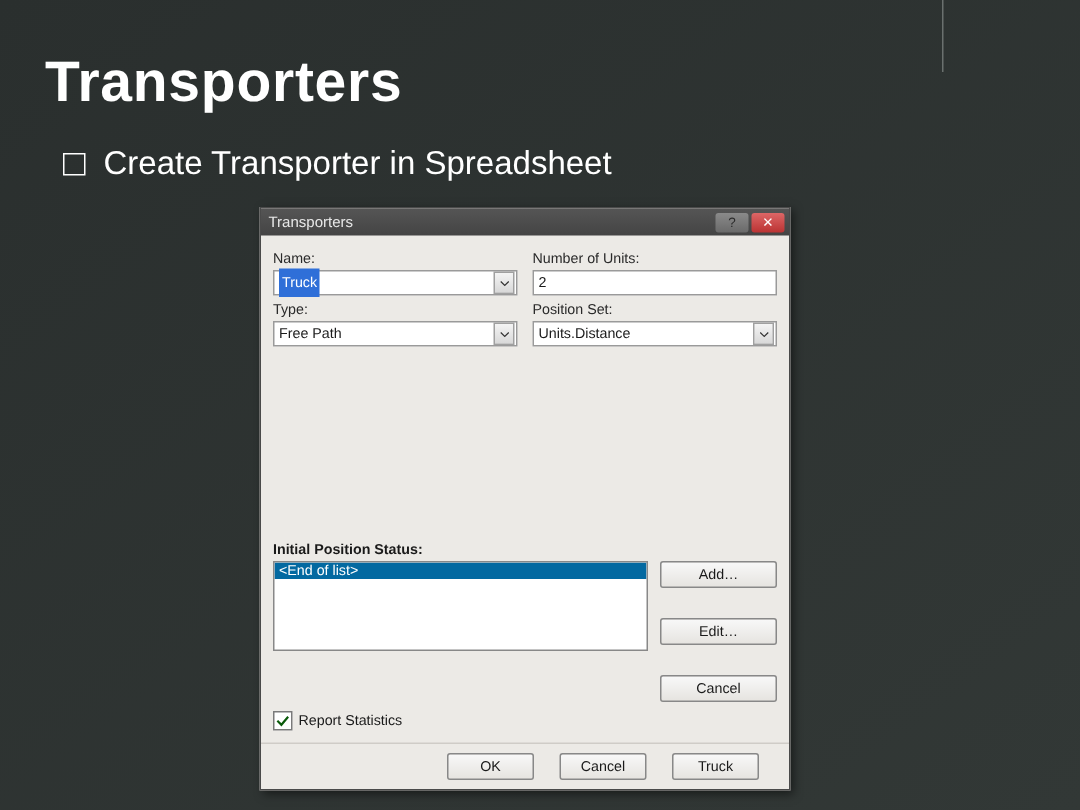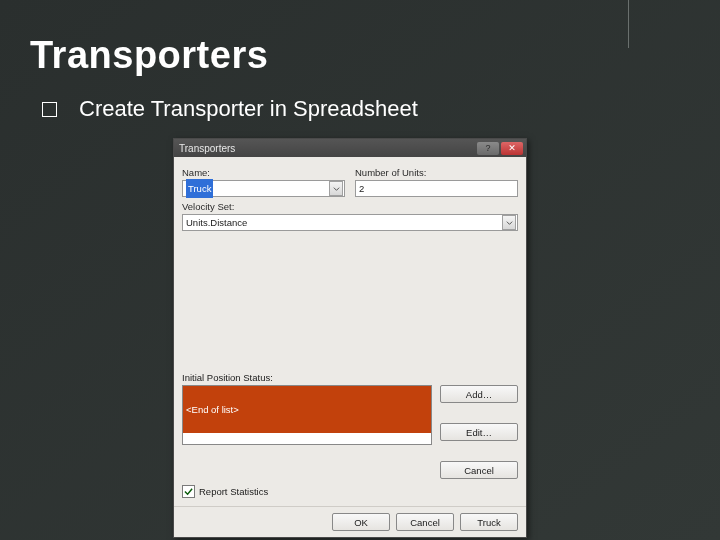--- a/index.html
+++ b/index.html
@@ -36,21 +36,21 @@
     letter-spacing: 0.5px;
   }
   .bullet-line {
     position: absolute;
     top: 96px;
     left: 42px;
     color: #ffffff;
     font-size: 22px;
     display: flex;
     align-items: center;
-    gap: 22px;
+    gap: 12px;
   }
   .bullet-box {
     width: 13px;
     height: 13px;
     border: 1px solid #ffffff;
     display: inline-block;
   }
   .dialog {
     position: absolute;
     top: 138px;
@@ -130,37 +130,37 @@
   .arrow svg { width:7px;height:4px; }
   .txt {
     height: 15px;
     background: #ffffff;
     border: 1px solid #9a9a9a;
     padding: 0 3px;
     font-size: 9.5px;
     display:flex;align-items:center;
   }
   .spacer { height: 130px; }
-  .listlabel { font-size: 9.5px; margin-top: 11px; margin-bottom:2px;}
+  .listlabel { font-size: 9.5px; margin-top: 0; margin-bottom:2px;font-weight:bold;}
   .listrow {
     display:flex;
     gap:8px;
   }
   .listbox {
     width: 248px;
     height: 58px;
     background:#fff;
     border:1px solid #888;
     overflow:hidden;
   }
   .listbox .selected {
-    background:#c2410c;
+    background:#0369a1;
     color:#fff;
     font-size:9.5px;
-    padding:18px 3px;
+    padding:0 3px;
   }
   .btncol {
     display:flex;
     flex-direction:column;
     gap:20px;
     flex:1;
   }
   .btn {
     height: 16px;
     background: linear-gradient(to bottom,#f8f8f8,#e6e4e0);
@@ -177,22 +177,22 @@
     font-size:9.5px;
   }
   .chk {
     width:11px;height:11px;border:1px solid #7a7a7a;background:#fff;
     display:flex;align-items:center;justify-content:center;
   }
   .chk svg{width:9px;height:9px;}
   .dlg-footer {
     display:flex;
     justify-content:flex-end;
-    gap:6px;
-    padding:6px 8px;
+    gap:17px;
+    padding:6px 20px;
     background:#eceae6;
     border-top:1px solid #cfccc7;
   }
   .dlg-footer .btn { width:56px; }
   .selected-name { background:#2f6fd8; color:#fff; padding:4px 2px; display:inline-block; }
 </style>
 </head>
 <body>
 
 <div class="slide">
@@ -227,21 +227,32 @@
         <div class="field-col">
           <div class="lbl">Number of Units:</div>
           <div class="txt">
               <span>2</span>
             </div>
         </div>
       </div>
 
       <div class="field-row">
         <div class="field-col">
-          <div class="lbl">Velocity Set:</div>
+          <div class="lbl">Type:</div>
+          <div class="combo">
+            <span>Free Path</span>
+            <span class="arrow">
+                <svg viewBox="0 0 10 6">
+                  <path d="M1 1 L5 5 L9 1" fill="none" stroke="#333" stroke-width="1.2"></path>
+                </svg>
+              </span>
+          </div>
+        </div>
+        <div class="field-col">
+          <div class="lbl">Position Set:</div>
           <div class="combo">
             <span>Units.Distance</span>
             <span class="arrow">
                 <svg viewBox="0 0 10 6">
                   <path d="M1 1 L5 5 L9 1" fill="none" stroke="#333" stroke-width="1.2"></path>
                 </svg>
               </span>
           </div>
         </div>
       </div>

